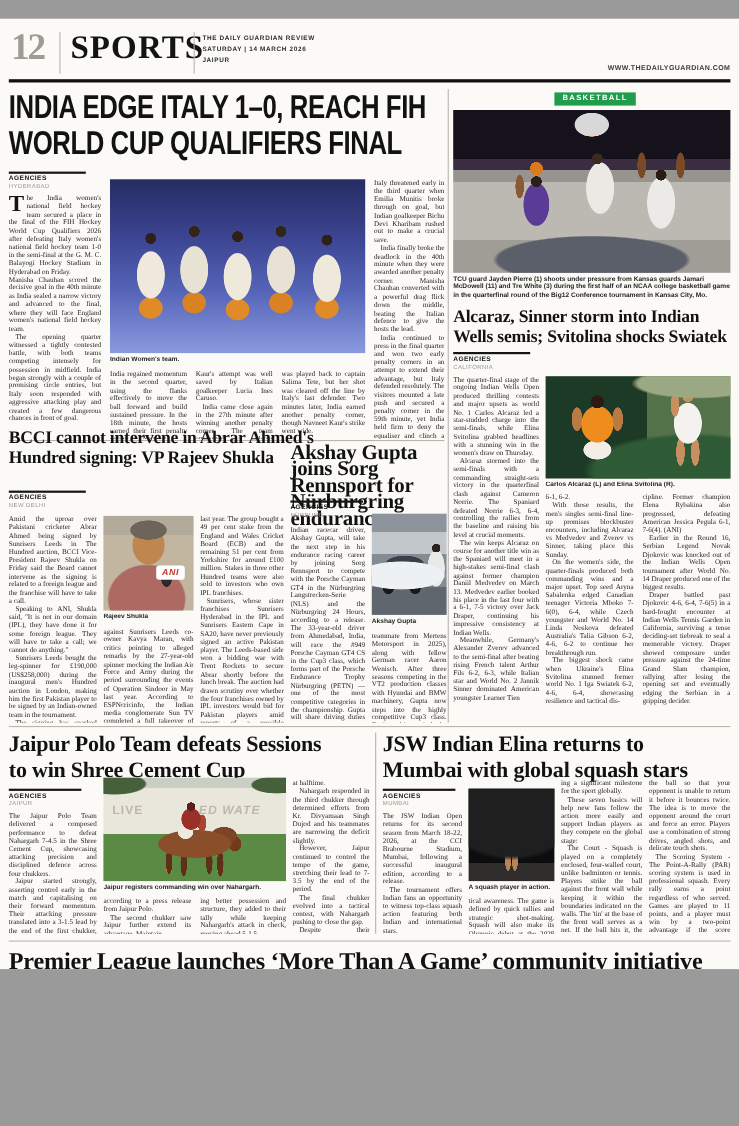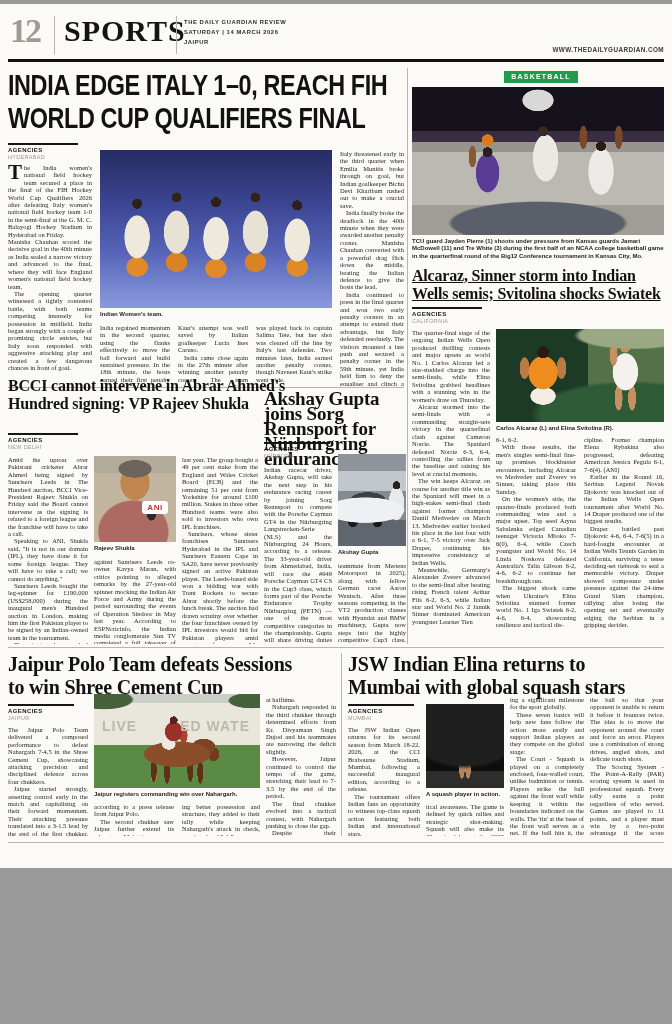--- a/index.html
+++ b/index.html
@@ -1,17 +1,17 @@
 <!DOCTYPE html>
 <html><head>
 <meta charset="utf-8">
 <title>The Daily Guardian Review — Sports</title>
 <style>
   html,body{margin:0;padding:0;background:#9a9a9a;}
-  .paper{position:relative;width:672px;height:864px;margin:4px auto;background:#fbfaf6;
+  .paper{position:relative;width:672px;height:864px;margin:17px auto;background:#fbfaf6;
          font-family:"Liberation Serif",serif;color:#1c1c1c;overflow:hidden;}
   .c{position:absolute;}
   .rule{background:#111;}
   .thinrule{background:#b9b5ad;}
   
   .pageno{font-family:"Liberation Serif",serif;font-weight:bold;font-size:34px;color:#a09b92;letter-spacing:-2px;}
   .section-title{font-family:"Liberation Serif",serif;font-weight:bold;font-size:30px;color:#141414;letter-spacing:1px;}
   .masthead{font-family:"Liberation Sans",sans-serif;font-size:5.8px;font-weight:bold;color:#2d2d2d;letter-spacing:.6px;line-height:1.7;}
   .site{font-family:"Liberation Sans",sans-serif;font-size:6.4px;font-weight:bold;color:#3a3a3a;letter-spacing:.4px;text-align:right;}
   
@@ -79,21 +79,21 @@
     radial-gradient(13px 19px at 77% 46%,#f4f2ee 95%,transparent),
     radial-gradient(4px 13px at 73% 74%,#c89060 95%,transparent),
     radial-gradient(4px 13px at 81% 74%,#c89060 95%,transparent),
     radial-gradient(100px 34px at 80% 92%,#2e5a36 90%,transparent),
     linear-gradient(90deg,#1d3a27 0 55%,#54724a 55% 100%);}
   .ph-rajeev{background:
     radial-gradient(17px 9px at 50% 15%,#6d655b 95%,transparent),
     radial-gradient(15px 18px at 50% 31%,#c08650 95%,transparent),
     radial-gradient(5px 8px at 70% 66%,#2a2a2a 95%,transparent),
     radial-gradient(36px 32px at 48% 88%,#ad6a62 95%,transparent),
-    linear-gradient(180deg,#b2ab9c 0 20%,#c3b6a0 20% 100%);}
+    linear-gradient(180deg,#b2ab9c 0 20%,#c3b6a0 20% 100%); font-style: italic;}
   .ph-akshay{background:
     radial-gradient(40px 13px at 40% 61%,#eef1f3 95%,transparent),
     radial-gradient(32px 6px at 38% 66%,#2b6cb4 95%,transparent),
     radial-gradient(18px 8px at 44% 50%,#3a4048 95%,transparent),
     radial-gradient(circle 5px at 22% 74%,#17191c 97%,transparent),
     radial-gradient(circle 5px at 58% 74%,#17191c 97%,transparent),
     radial-gradient(circle 4px at 86% 34%,#2a211b 97%,transparent),
     radial-gradient(8px 17px at 86% 54%,#e9e9e7 95%,transparent),
     linear-gradient(180deg,#8e949c 0 18%,#c2c7cc 18% 40%,#838b93 40% 72%,#5f666e 72% 100%);}
   .ph-polo{background:
@@ -107,21 +107,21 @@
     radial-gradient(12px 8px at 66% 56%,#7c4424 95%,transparent),
     radial-gradient(6px 7px at 72% 64%,#6f3a1e 95%,transparent),
     radial-gradient(3px 12px at 36% 81%,#5f3018 95%,transparent),
     radial-gradient(3px 12px at 44% 83%,#5f3018 95%,transparent),
     radial-gradient(3px 12px at 58% 81%,#5f3018 95%,transparent),
     radial-gradient(3px 12px at 64% 83%,#5f3018 95%,transparent),
     radial-gradient(3px 4px at 36% 89%,#e07820 95%,transparent),
     radial-gradient(3px 4px at 64% 89%,#e07820 95%,transparent),
     linear-gradient(180deg,#c9cfc4 0 10%,#e9e7dc 10% 54%,#5a8a44 54% 100%);}
   .wall-txt{position:absolute;font-family:"Liberation Sans",sans-serif;font-weight:bold;
-            color:#bdb8a9;font-size:14px;letter-spacing:1px;text-align:right;}
+            color:#bdb8a9;font-size:11px;letter-spacing:1px;text-align:right;}
   .ph-squash{background:
     radial-gradient(60px 40px at 50% 30%,#1f1f1f 90%,transparent),
     radial-gradient(circle 5px at 50% 19%,#1d140e 97%,transparent),
     radial-gradient(4px 9px at 41% 30%,#b5845a 95%,transparent),
     radial-gradient(4px 9px at 59% 30%,#b5845a 95%,transparent),
     radial-gradient(12px 15px at 50% 39%,#262626 95%,transparent),
     radial-gradient(12px 8px at 50% 58%,#e8e6e0 95%,transparent),
     radial-gradient(3px 12px at 46% 75%,#b5845a 95%,transparent),
     radial-gradient(3px 12px at 54% 75%,#b5845a 95%,transparent),
     radial-gradient(6px 3px at 66% 23%,#8a8a8a 95%,transparent),
@@ -193,21 +193,21 @@
       <p>India finally broke the deadlock in the 40th minute when they were awarded another penalty corner. Manisha Chauhan converted with a powerful drag flick down the middle, beating the Italian defence to give the hosts the lead.</p>
       <p>India continued to press in the final quarter and won two early penalty corners in an attempt to extend their advantage, but Italy defended resolutely. The visitors mounted a late push and secured a penalty corner in the 59th minute, yet India held firm to deny the equaliser and clinch a hard-fought victory.</p>
     </div>
 
   <div class="c thinrule" style="left:407px;top:64px;width:1px;height:576px;"></div>
 
   <div class="c tag" style="left:504px;top:67px;width:74px;height:12px;background:#1f9d4d;">BASKETBALL</div>
   <div class="photo ph-basketball" style="left:412px;top:83px;width:252px;height:148px;"></div>
   <div class="c cap" style="left:412px;top:234px;width:252px;height:24px;">TCU guard Jayden Pierre (1) shoots under pressure from Kansas guards Jamari McDowell (11) and Tre White (3) during the first half of an NCAA college basketball game in the quarterfinal round of the Big12 Conference tournament in Kansas City, Mo.</div>
 
-  <div class="c hl" style="left:412px;top:263px;width:256px;font-size:16px;line-height:18px;text-decoration:underline;">Alcaraz, Sinner storm into Indian
+  <div class="c hl" style="left:412px;top:263px;width:256px;font-size:16px;line-height:18px;">Alcaraz, Sinner storm into Indian
 Wells semis; Svitolina shocks Swiatek</div>
   <div class="c byline" style="left:412px;top:303px;width:70px;">
     <div class="agency">AGENCIES</div>
     <div class="bcity">CALIFORNIA</div>
   </div>
   <div class="c col" style="left:412px;top:325px;width:78px;height:315px;">
       <p>The quarter-final stage of the ongoing Indian Wells Open produced thrilling contests and major upsets as world No. 1 Carlos Alcaraz led a star-studded charge into the semi-finals, while Elina Svitolina grabbed headlines with a stunning win in the women's draw on Thursday.</p>
       <p>Alcaraz stormed into the semi-finals with a commanding straight-sets victory in the quarterfinal clash against Cameron Norrie. The Spaniard defeated Norrie 6-3, 6-4, controlling the rallies from the baseline and raising his level at crucial moments.</p>
       <p>The win keeps Alcaraz on course for another title win as the Spaniard will meet in a high-stakes semi-final clash against former champion Daniil Medvedev on March 13. Medvedev earlier booked his place in the last four with a 6-1, 7-5 victory over Jack Draper, continuing his impressive consistency at Indian Wells.</p>
       <p>Meanwhile, Germany's Alexander Zverev advanced to the semi-final after beating rising French talent Arthur Fils 6-2, 6-3, while Italian star and World No. 2 Jannik Sinner dominated American youngster Learner Tien</p>
@@ -273,21 +273,21 @@
   <div class="c byline" style="left:8px;top:700px;width:66px;">
     <div class="agency">AGENCIES</div>
     <div class="bcity">JAIPUR</div>
   </div>
   <div class="c col" style="left:8px;top:722px;width:80px;height:110px;">
       <p>The Jaipur Polo Team delivered a composed performance to defeat Nahargarh 7-4.5 in the Shree Cement Cup, showcasing attacking precision and disciplined defence across four chukkers.</p>
       <p>Jaipur started strongly, asserting control early in the match and capitalising on their forward momentum. Their attacking pressure translated into a 3-1.5 lead by the end of the first chukker, with Padmanabh Singh of Jaipur finding rhythm in front of goal,</p>
     </div>
   <div class="photo ph-polo" style="left:94px;top:690px;width:166px;height:94px;">
     <span class="wall-txt" style="left:8px;top:24px;">LIVE</span>
-    <span class="wall-txt" style="right:10px;top:24px;">ED WATE</span>
+    <span class="wall-txt" style="right:23px;top:24px;font-style:italic;">ED WATE</span>
   </div>
   <div class="c cap" style="left:94px;top:787px;width:166px;height:8px;">Jaipur registers commanding win over Nahargarh.</div>
   <div class="c col" style="left:94px;top:799px;width:80px;height:33px;">
       <p>according to a press release from Jaipur Polo.</p>
       <p>The second chukker saw Jaipur further extend its advantage. Maintain-</p>
     </div>
   <div class="c col" style="left:182px;top:799px;width:78px;height:33px;">
       <p>ing better possession and structure, they added to their tally while keeping Nahargarh's attack in check, moving ahead 5-1.5</p>
     </div>
   <div class="c col" style="left:266px;top:692px;width:70px;height:140px;">
@@ -318,20 +318,21 @@
       <p>ing a significant milestone for the sport globally.</p>
       <p>These seven basics will help new fans follow the action more easily and support Indian players as they compete on the global stage:</p>
       <p>The Court - Squash is played on a completely enclosed, four-walled court, unlike badminton or tennis. Players strike the ball against the front wall while keeping it within the boundaries indicated on the walls. The 'tin' at the base of the front wall serves as a net. If the ball hits it, the rally is over.</p>
     </div>
   <div class="c col" style="left:590px;top:692px;width:74px;height:140px;">
       <p>the ball so that your opponent is unable to return it before it bounces twice. The idea is to move the opponent around the court and force an error. Players use a combination of strong drives, angled shots, and delicate touch shots.</p>
       <p>The Scoring System - The Point-A-Rally (PAR) scoring system is used in professional squash. Every rally earns a point regardless of who served. Games are played to 11 points, and a player must win by a two-point advantage if the score reaches 10-10. The Serve - Every rally begins with a serve.</p>
     </div>
 
   <div class="c thinrule" style="left:8px;top:838px;width:656px;height:1px;"></div>
+  <div class="c hl" style="left:8px;top:844px;width:660px;font-size:22px;line-height:26px;white-space:nowrap;">Premier League launches ‘More Than A Game’ community initiative</div>
   <div class="c byline" style="left:8px;top:878px;width:66px;">
     <div class="agency">AGENCIES</div>
     <div class="bcity">LONDON</div>
   </div>
   <div class="c col" style="left:8px;top:900px;width:80px;height:116px;">
       <p>Over the next fortnight, the Premier League and its clubs will highlight the positive impact of the League's investment into communities and wider football through the 'More Than A Game' initiative.</p>
       <p>'More Than A Game' showcases the Premier League's long-standing commitment to supporting the community activity of clubs at all levels of the game, as well as investing</p>
     </div>
   <div class="c col" style="left:94px;top:884px;width:80px;height:132px;">
       <p>in other areas, including the non-league system, grassroots facilities and women's and girls' football, according to a release.</p>

